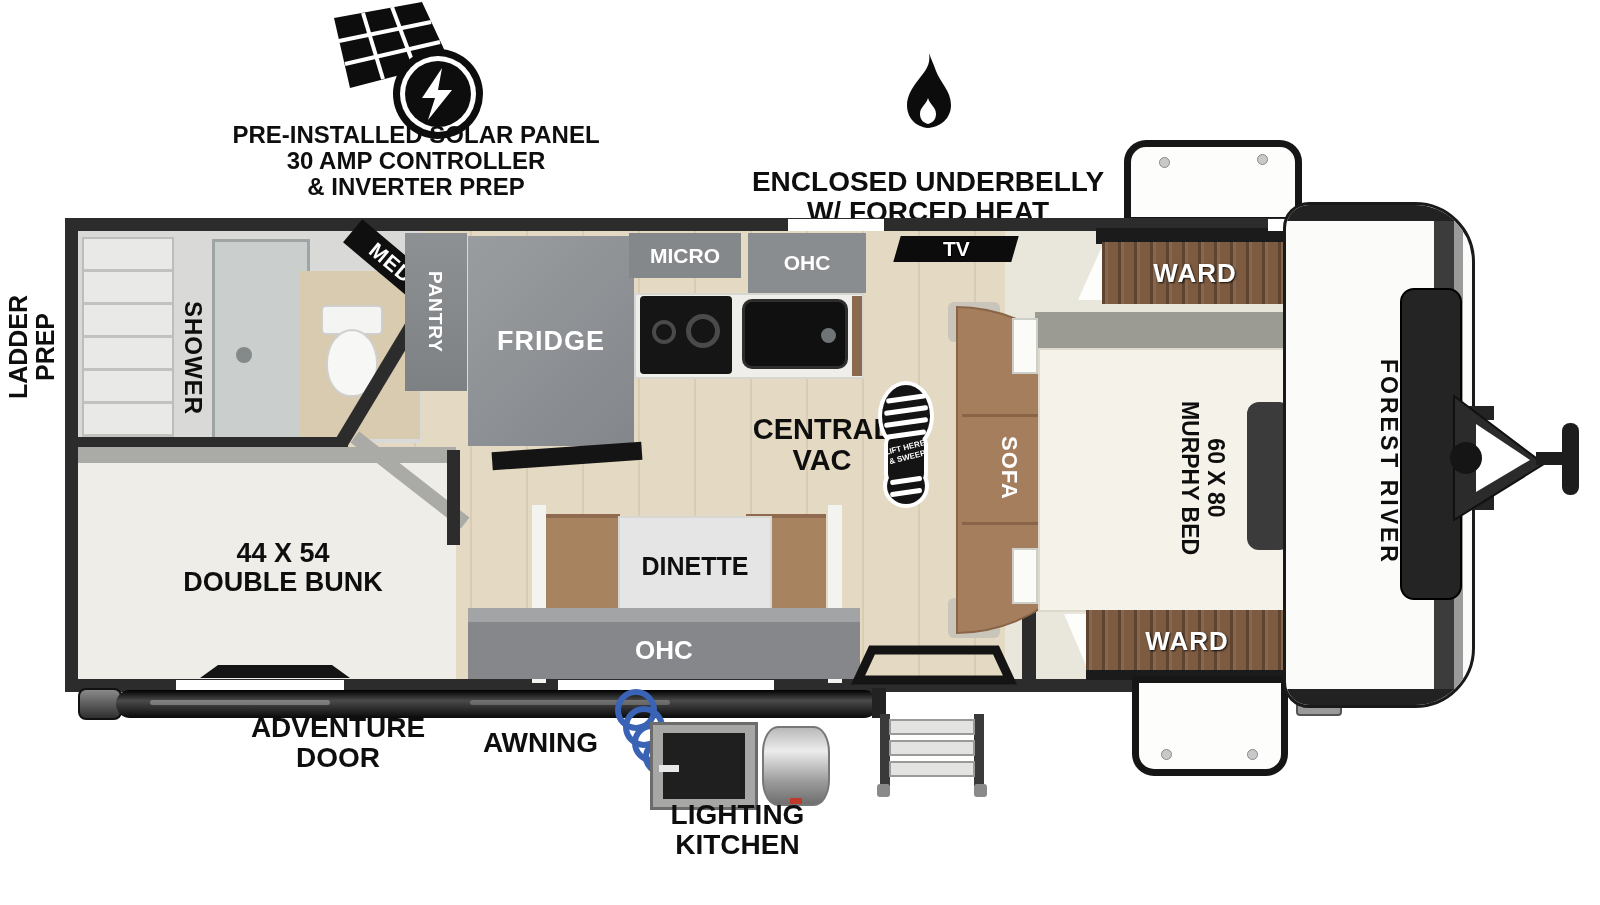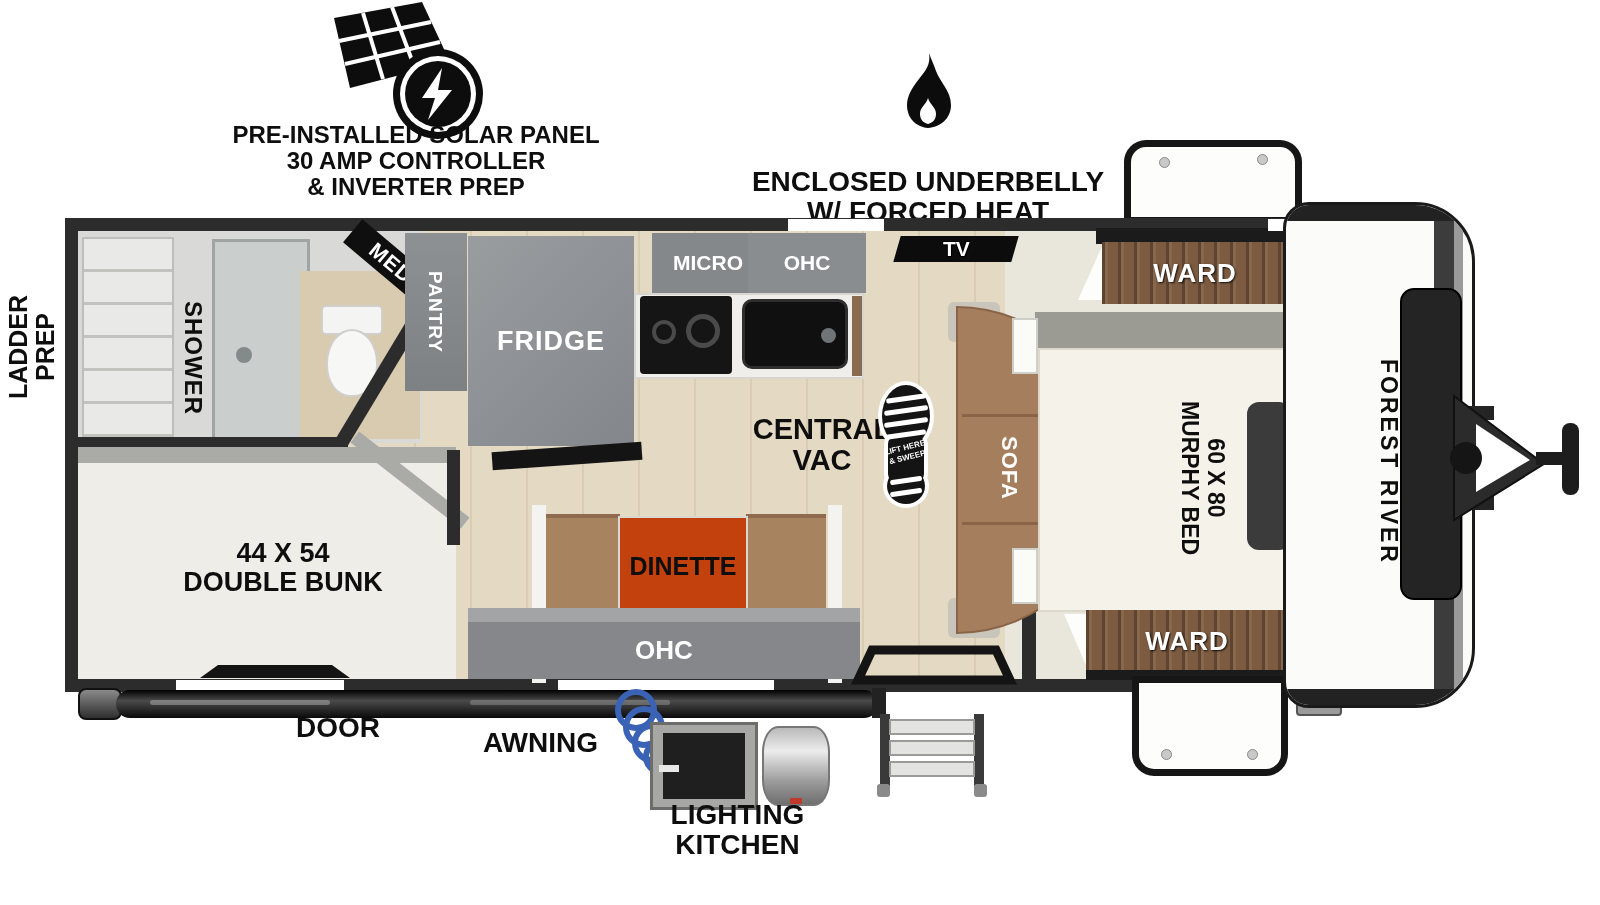--- a/index.html
+++ b/index.html
@@ -93,21 +93,21 @@
     <div class="abs" style="left:122px;top:218px;width:150px;height:13px;background:#141414;clip-path:polygon(12% 0,88% 0,100% 100%,0 100%);"></div>
   </div>
   <div class="abs wall" style="left:447px;top:450px;width:13px;height:95px;"></div>
 
   <div class="abs" style="left:405px;top:233px;width:62px;height:158px;background:linear-gradient(180deg,#8e9194,#7e8184);"></div>
   <div class="abs wlbl" style="left:361px;top:302px;width:150px;height:20px;font-size:19px;letter-spacing:1px;transform:rotate(90deg);">PANTRY</div>
   <div class="abs flex" style="left:468px;top:236px;width:166px;height:210px;background:linear-gradient(135deg,#9a9da0,#83868a);">
     <span class="wlbl" style="font-size:27px;letter-spacing:1px;">FRIDGE</span>
   </div>
   <div class="abs" style="left:492px;top:447px;width:150px;height:18px;background:#141414;transform:rotate(-4deg);"></div>
-  <div class="abs flex" style="left:652px;top:233px;width:112px;height:60px;background:#85888b;">
+  <div class="abs flex" style="left:629px;top:233px;width:112px;height:45px;background:#85888b;">
     <span class="wlbl" style="font-size:21px;">MICRO</span>
   </div>
   <div class="abs flex" style="left:748px;top:233px;width:118px;height:60px;background:#8a8d90;">
     <span class="wlbl" style="font-size:21px;">OHC</span>
   </div>
   <div class="abs" style="left:634px;top:293px;width:230px;height:86px;background:#efeeea;border:2px solid #d8d6d0;box-sizing:border-box;"></div>
   <div class="abs" style="left:640px;top:296px;width:92px;height:78px;background:#151515;border-radius:4px;">
     <div class="abs" style="left:12px;top:24px;width:24px;height:24px;border-radius:50%;border:4px solid #4a4a4a;box-sizing:border-box;"></div>
     <div class="abs" style="left:46px;top:18px;width:34px;height:34px;border-radius:50%;border:5px solid #4a4a4a;box-sizing:border-box;"></div>
   </div>
@@ -142,21 +142,21 @@
     <g font-family="Liberation Sans, sans-serif" font-size="8" font-weight="bold" fill="#fff" text-anchor="middle" transform="rotate(-14 30 72)">
       <text x="30" y="70">LIFT HERE</text>
       <text x="30" y="80">&amp; SWEEP</text>
     </g>
   </svg>
 
   <div class="abs" style="left:532px;top:505px;width:14px;height:178px;background:#f3f3f0;"></div>
   <div class="abs" style="left:828px;top:505px;width:14px;height:178px;background:#f3f3f0;"></div>
   <div class="abs" style="left:546px;top:514px;width:74px;height:102px;background:#a8835f;border-top:4px solid #8f6a4e;box-sizing:border-box;"></div>
   <div class="abs" style="left:746px;top:514px;width:80px;height:102px;background:#a8835f;border-top:4px solid #8f6a4e;box-sizing:border-box;"></div>
-  <div class="abs flex" style="left:618px;top:516px;width:130px;height:100px;background:#c2410c;border:2px solid #d9d7d2;box-sizing:border-box;justify-content:center;">
+  <div class="abs flex" style="left:618px;top:516px;width:154px;height:100px;background:#e5e5e5;border:2px solid #d9d7d2;box-sizing:border-box;justify-content:center;">
     <span class="lbl" style="font-size:25px;">DINETTE</span>
   </div>
   <div class="abs flex" style="left:468px;top:608px;width:392px;height:71px;background:linear-gradient(180deg,#a2a4a6 0 20%,#85878a 20%);">
     <span class="wlbl" style="font-size:26px;margin-top:14px;">OHC</span>
   </div>
 
   <svg class="abs" style="left:850px;top:644px;width:170px;height:44px" viewBox="0 0 170 44">
     <polygon points="22,6 146,6 160,36 8,36" fill="none" stroke="#141414" stroke-width="9"></polygon>
   </svg>
   <div class="abs wall" style="left:1022px;top:604px;width:14px;height:84px;"></div>
@@ -251,20 +251,21 @@
     <g fill="#e3e3e1" stroke="#9a9a98" stroke-width="2">
       <rect x="16" y="6" width="84" height="14"></rect>
       <rect x="16" y="27" width="84" height="14"></rect>
       <rect x="16" y="48" width="84" height="14"></rect>
     </g>
     <rect x="3" y="70" width="13" height="13" rx="3" fill="#8a8a8a"></rect>
     <rect x="100" y="70" width="13" height="13" rx="3" fill="#8a8a8a"></rect>
   </svg>
 
   <div class="abs lbl" style="left:218px;top:713px;width:240px;font-size:28px;">
+    <div>ADVENTURE</div>
     <div>DOOR</div>
   </div>
   <div class="abs lbl" style="left:468px;top:728px;width:145px;font-size:28px;">AWNING</div>
   <div class="abs lbl" style="left:645px;top:800px;width:185px;font-size:28px;">
     <div>LIGHTING</div>
     <div>KITCHEN</div>
   </div>
 
 </div>
 

